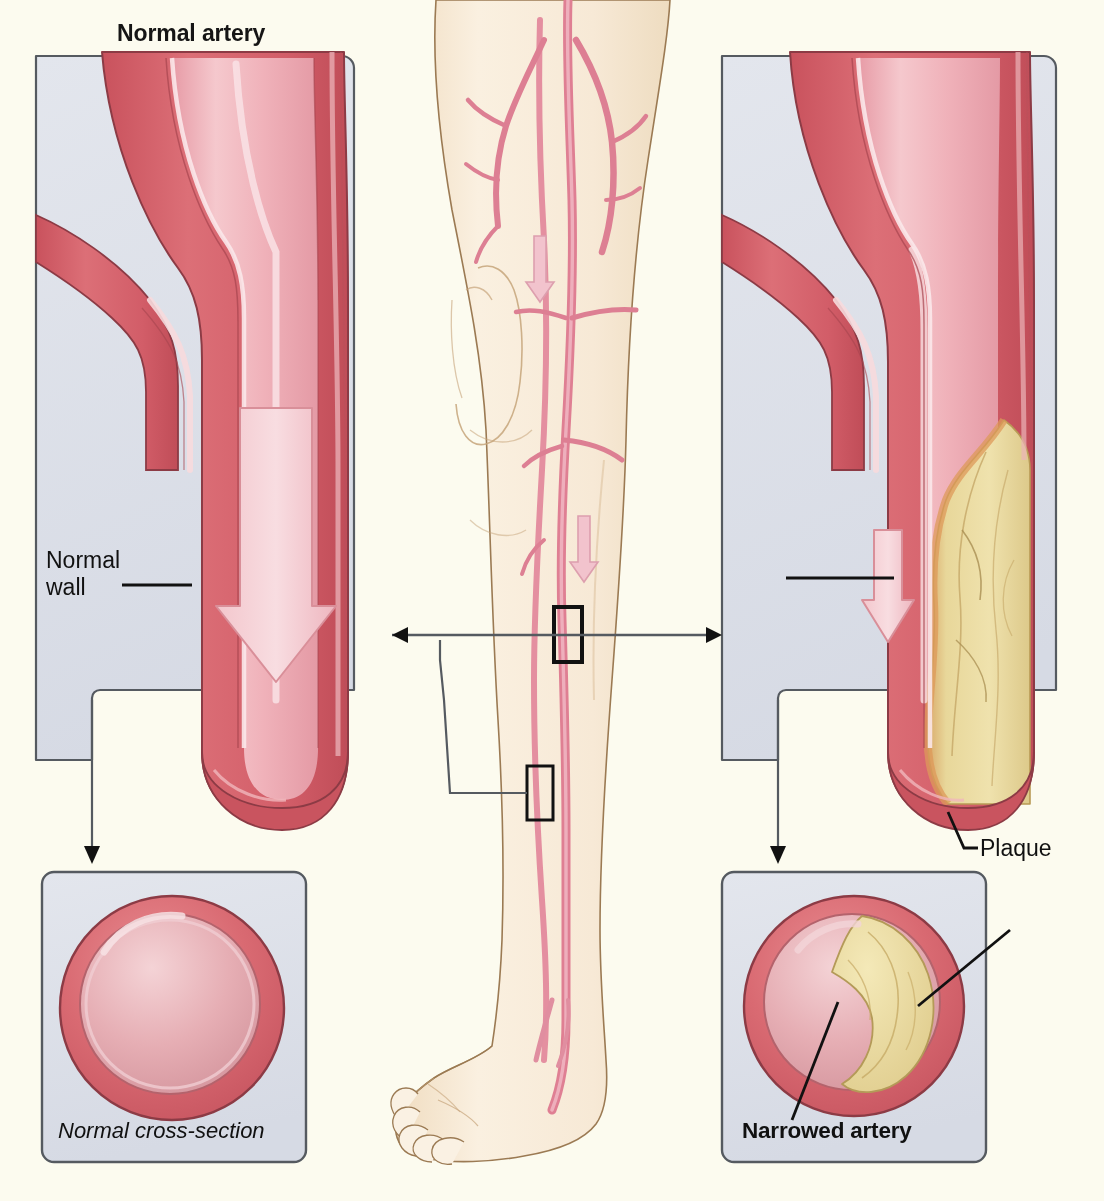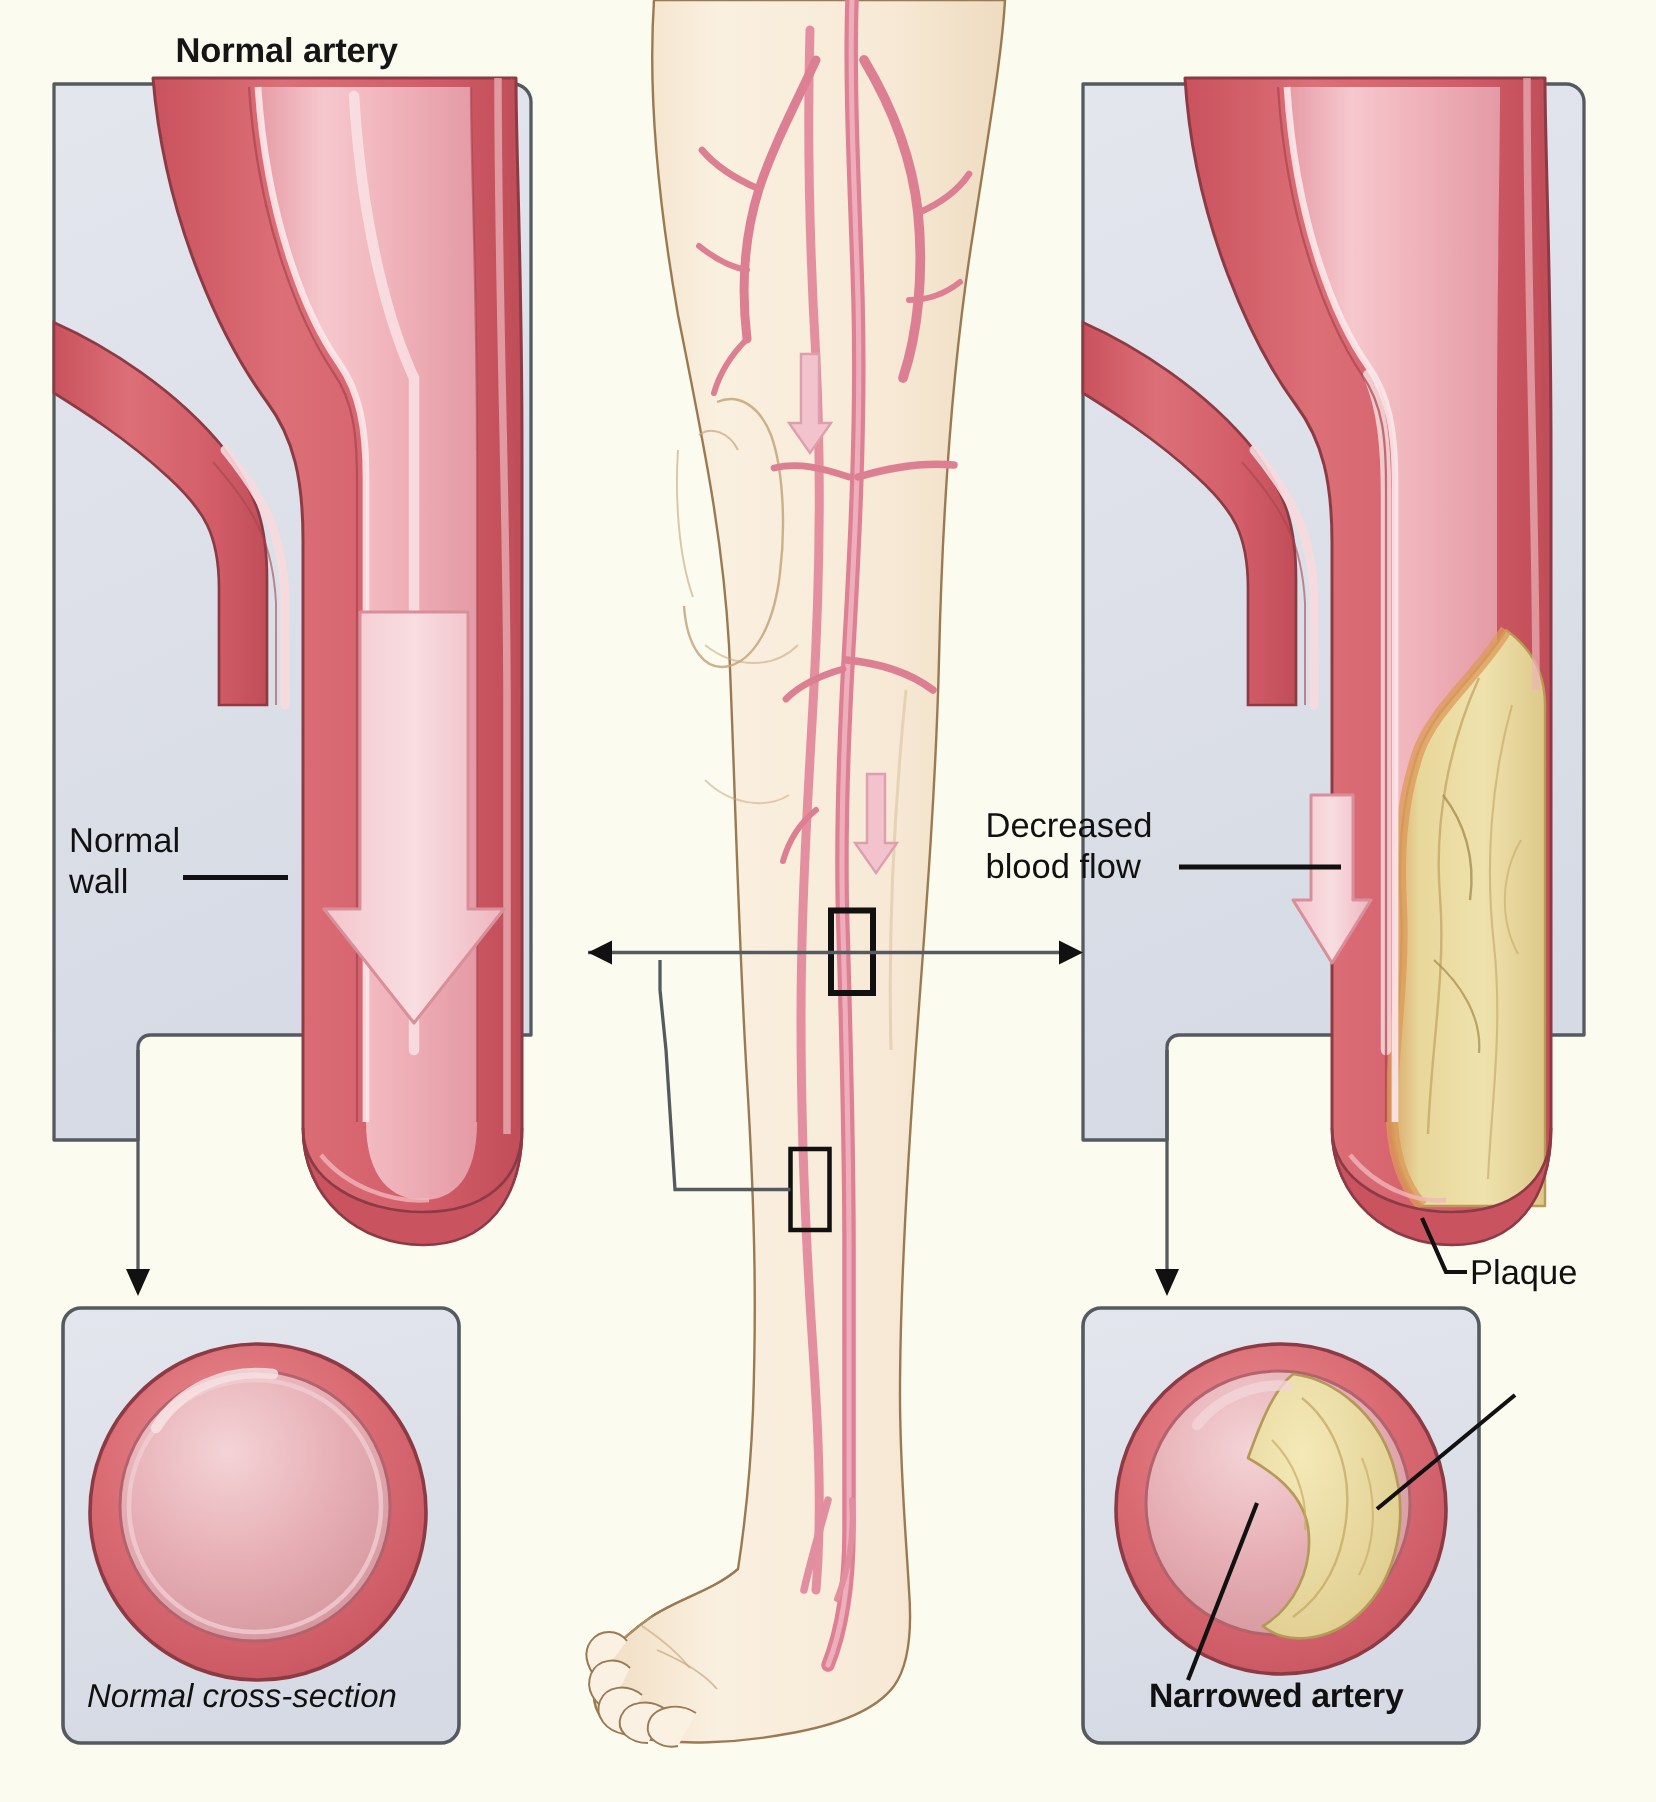--- a/index.html
+++ b/index.html
@@ -310,23 +310,21 @@
 
   </svg>
 
   <div class="ttl" style="left:117px;top:20px;">Normal artery</div>
 
 
 
   <div class="lbl" style="left:46px;top:547px;">Normal
 wall</div>
 
-  <div class="lbl" style="left:657px;top:537px;">Decreased
-blood flow</div>
 
   <div class="lbl" style="left:980px;top:835px;text-align:right;">Plaque</div>
 
 
   <div class="lbl ital" style="left:58px;top:1118px;">Normal cross-section</div>
 
-  <div class="lbl bold" style="left:742px;top:1118px;margin-left:24px;">Narrowed artery</div>
+  <div class="lbl bold" style="left:742px;top:1118px;">Narrowed artery</div>
 
 </div>
 
 </body></html>

